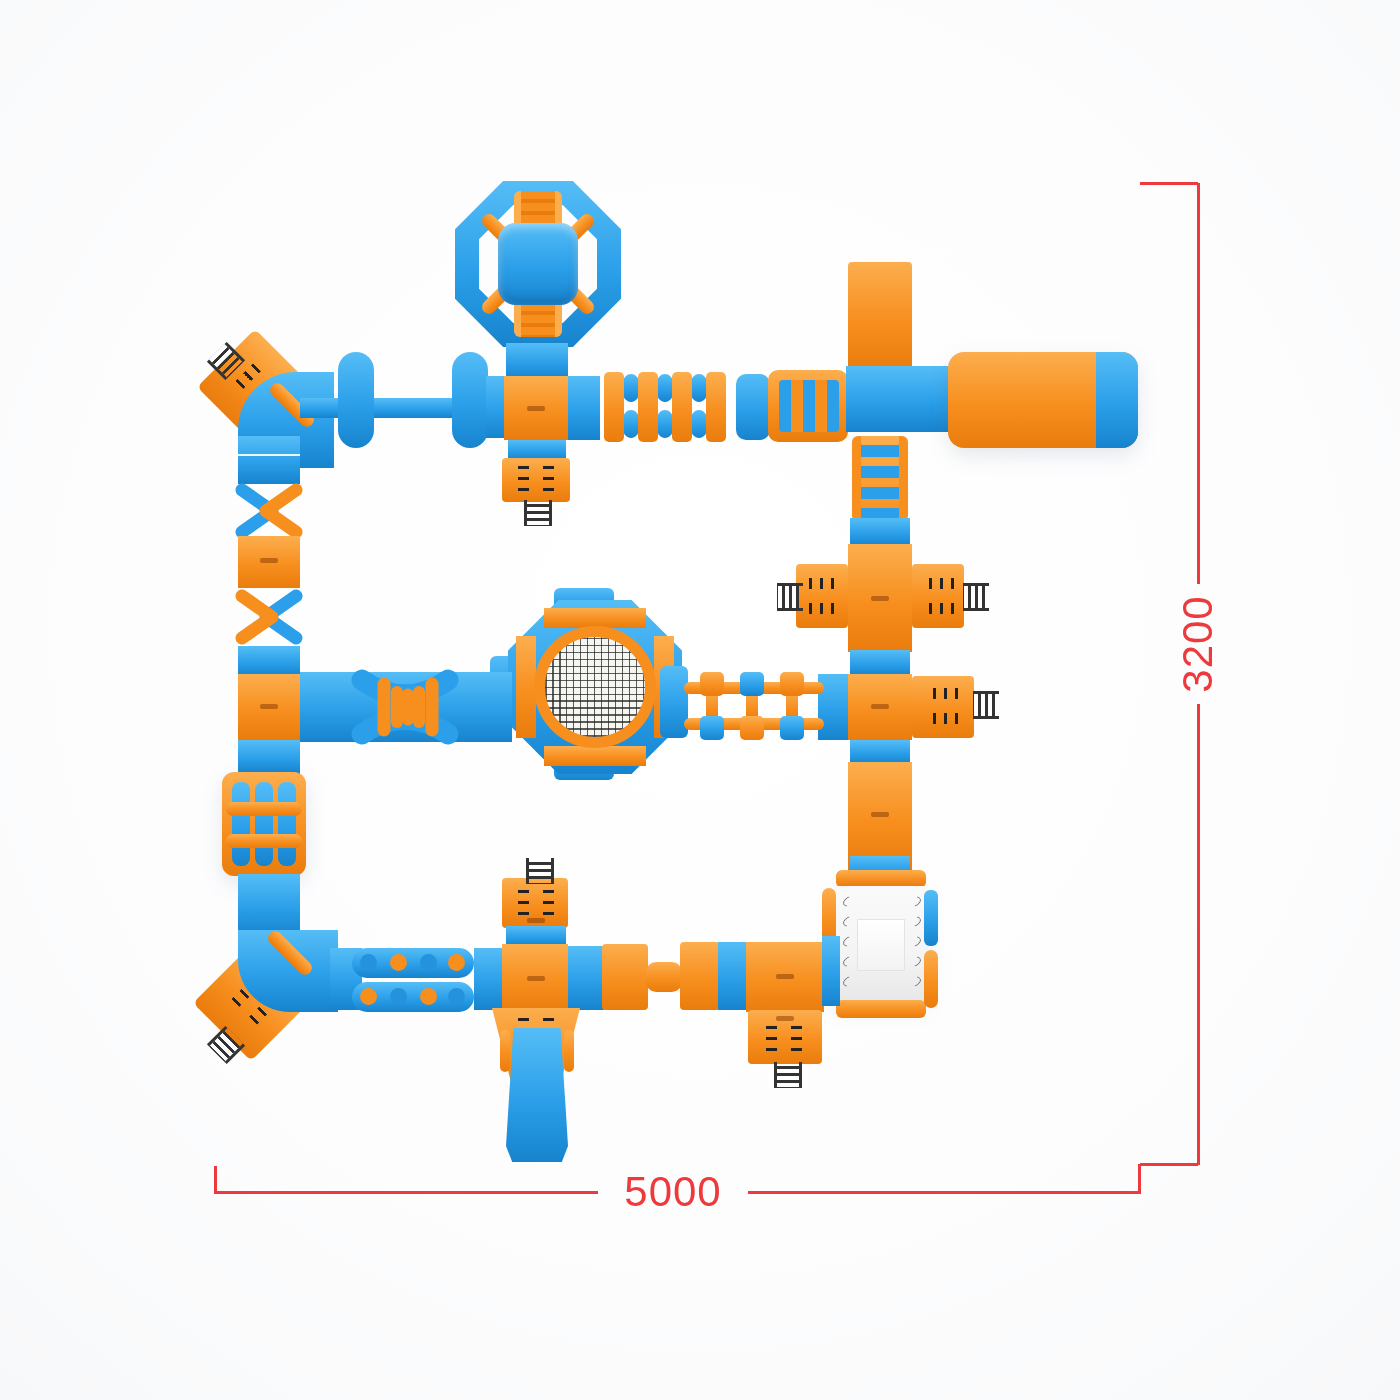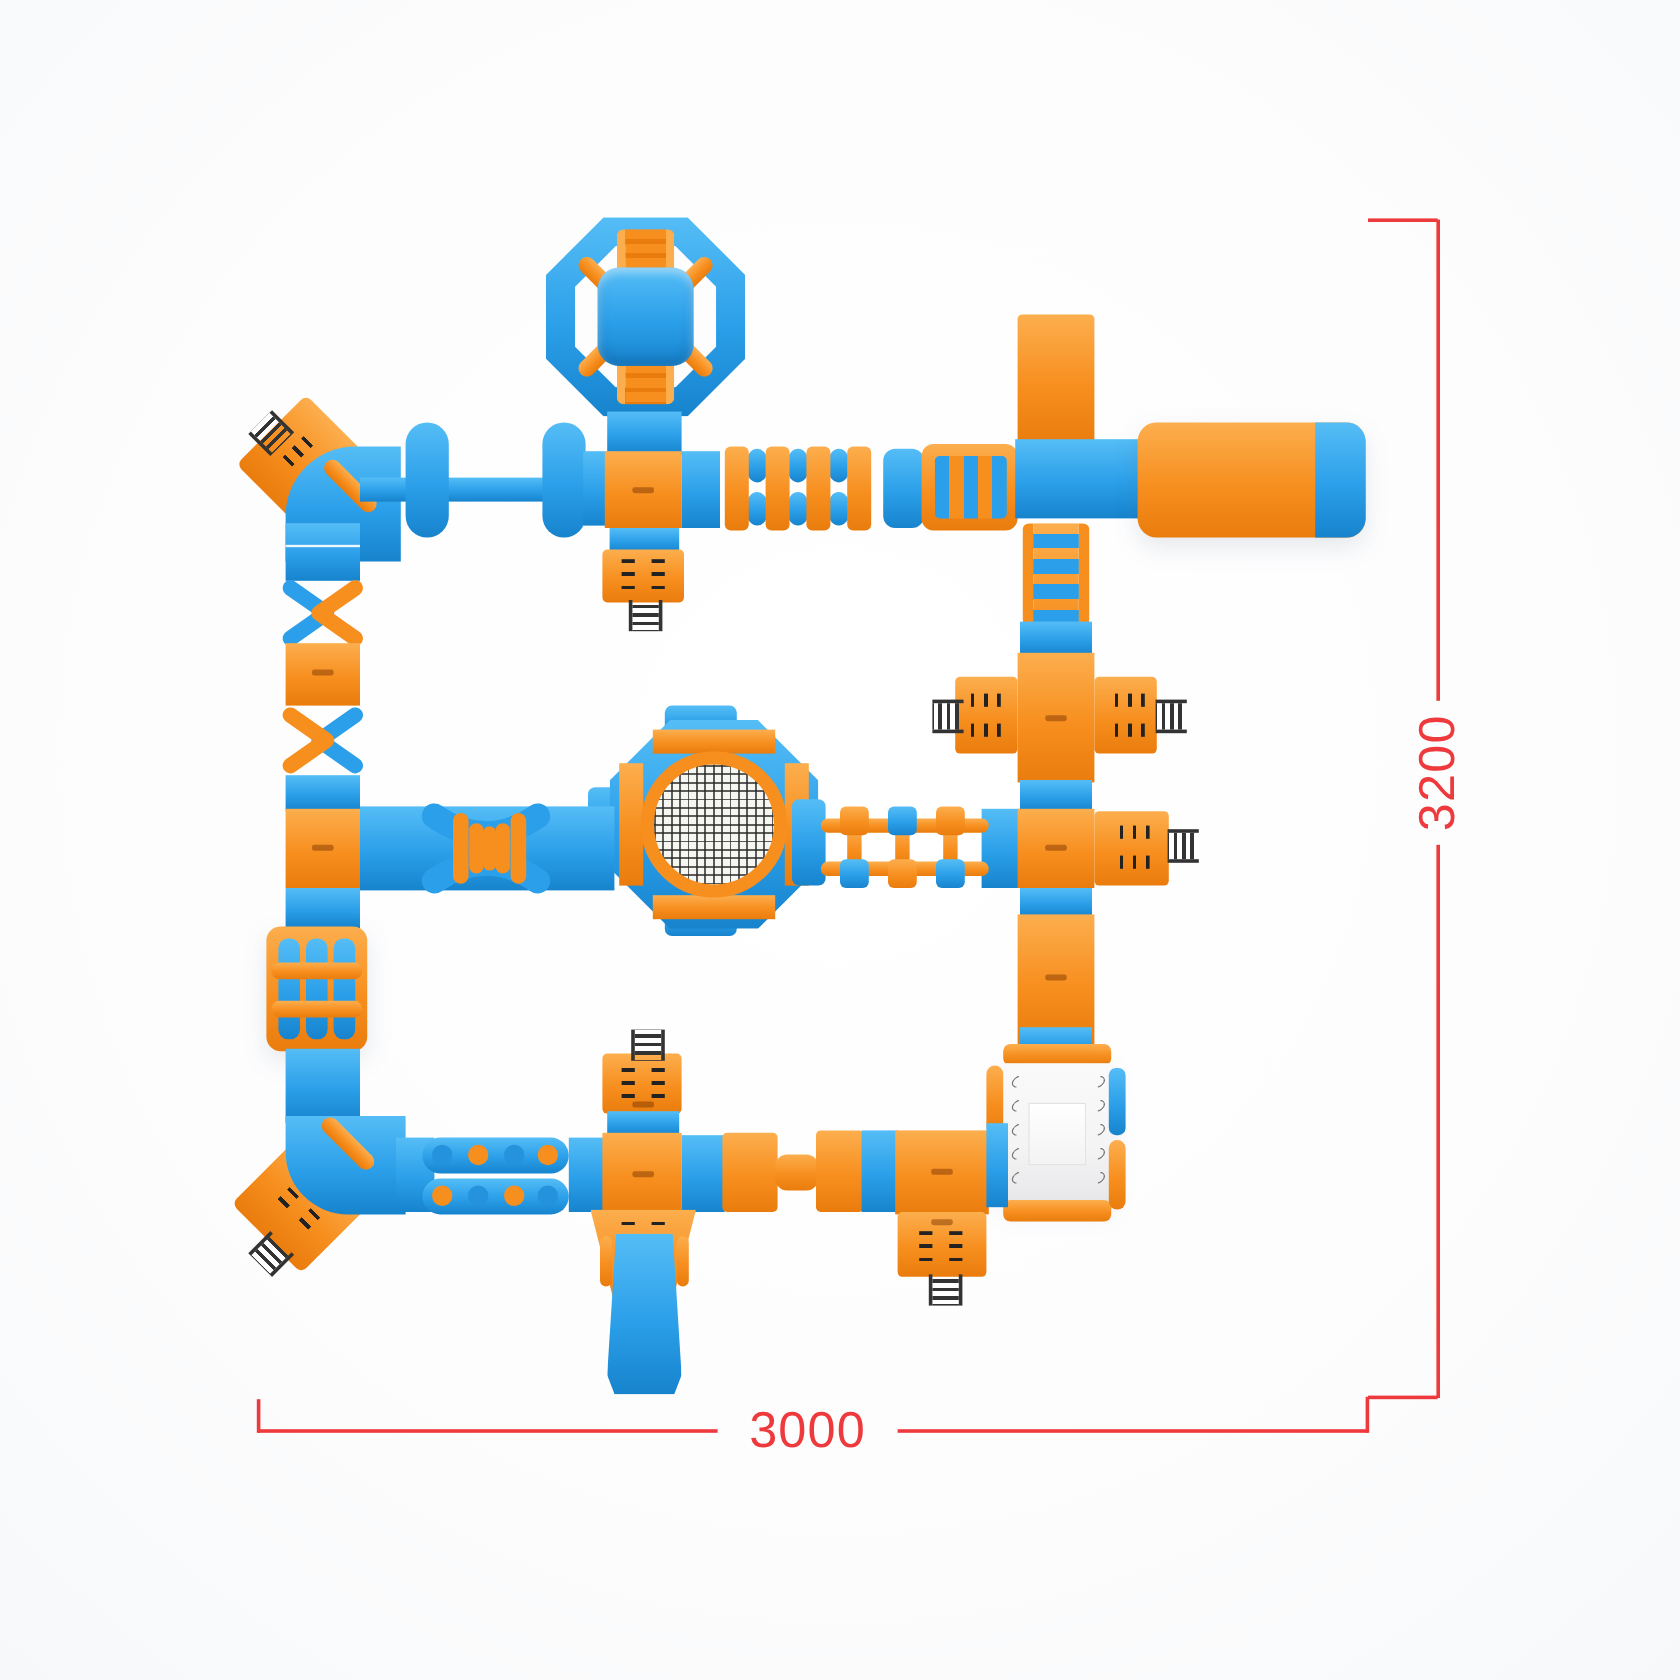--- a/index.html
+++ b/index.html
@@ -262,15 +262,15 @@
   <div class="p bl" style="left:822px;top:936px;width:18px;height:70px;"></div>
 
   <div class="p dim" style="left:1197px;top:183px;width:3px;height:982px;"></div>
   <div class="p dim" style="left:1140px;top:182px;width:58px;height:3px;"></div>
   <div class="p dim" style="left:1140px;top:1163px;width:58px;height:3px;"></div>
   <div class="p dim-label" style="left:1138px;top:614px;width:120px;height:60px;transform:rotate(-90deg);">3200</div>
 
   <div class="p dim" style="left:215px;top:1191px;width:925px;height:3px;"></div>
   <div class="p dim" style="left:214px;top:1166px;width:3px;height:28px;"></div>
   <div class="p dim" style="left:1138px;top:1164px;width:3px;height:30px;"></div>
-  <div class="p dim-label" style="left:598px;top:1168px;width:150px;height:48px;">3000</div>
+  <div class="p dim-label" style="left:598px;top:1168px;width:150px;height:48px;">5000</div>
 
 </div>
 
 </body></html>

